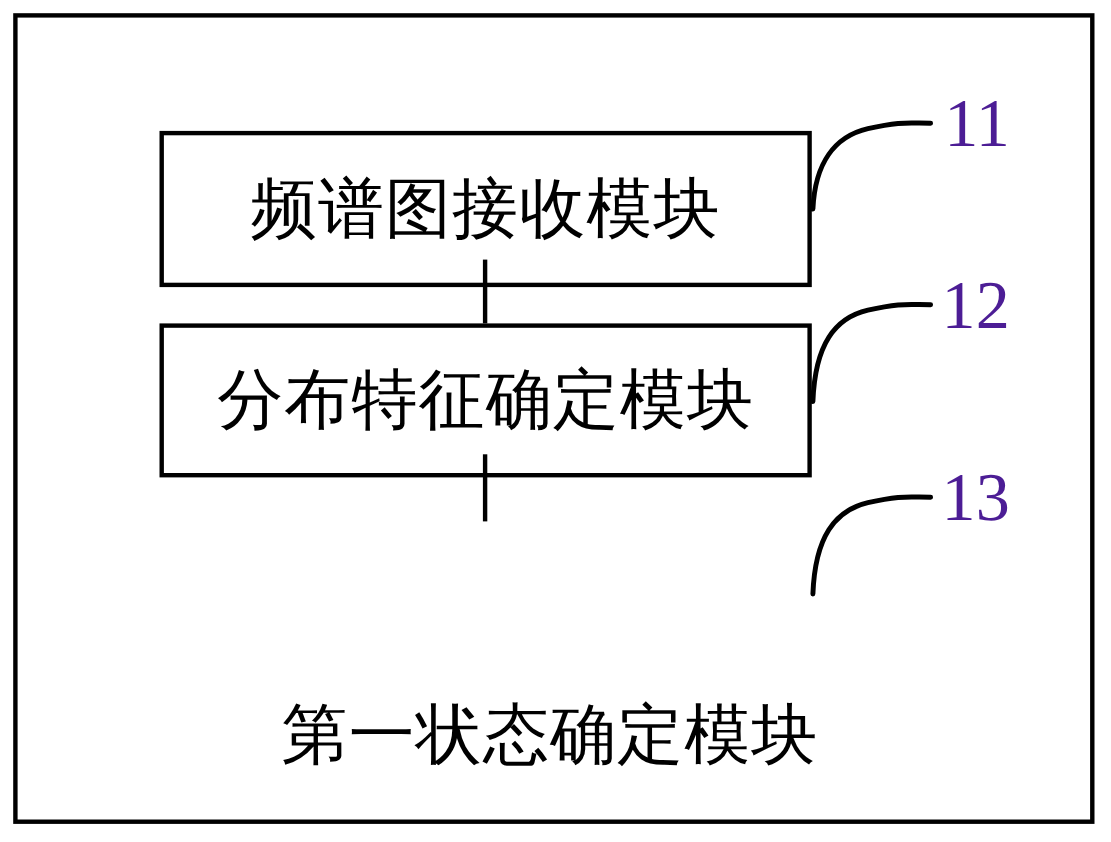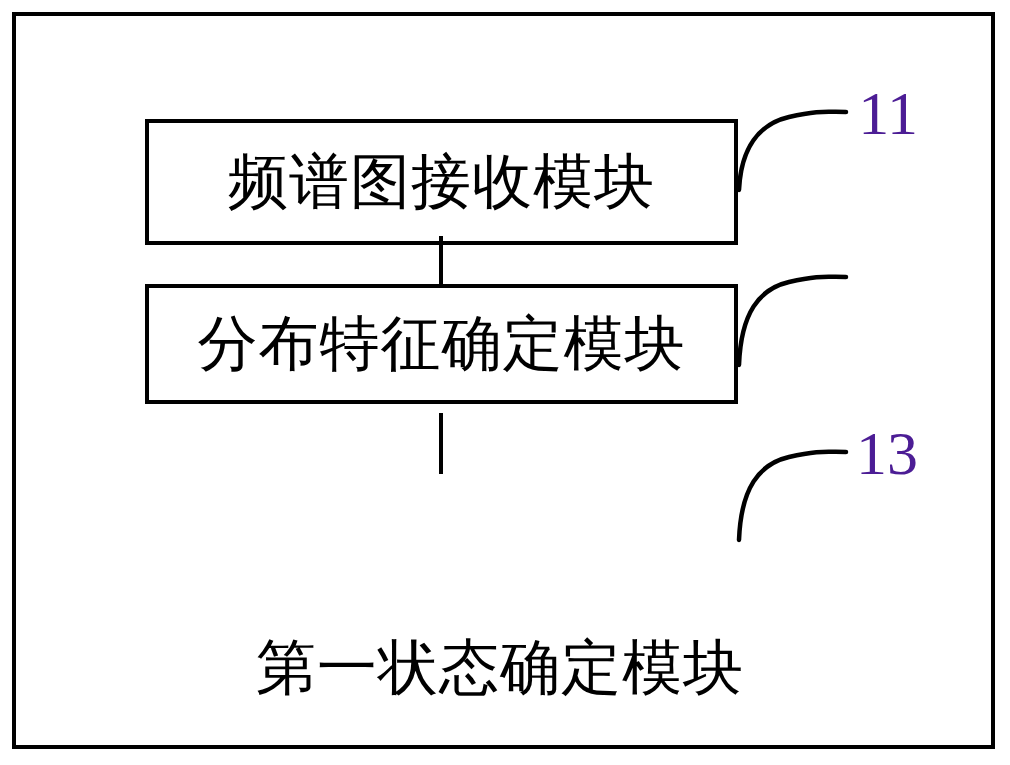--- a/index.html
+++ b/index.html
@@ -18,33 +18,33 @@
     position: absolute;
     left: 12px; top: 12px;
     width: 983px; height: 737px;
     border: 4px solid #000000;
     background: transparent;
   }
   .module {
     position: absolute;
     left: 145px;
     width: 593px;
-    height: 126px;
+    height: 142px;
     border: 4px solid #000000;
     background: #ffffff;
     display: flex;
     align-items: center;
     justify-content: center;
     font-size: 60px;
     letter-spacing: 1px;
     line-height: 1;
     white-space: nowrap;
   }
   .module.m1 { top: 119px; }
-  .module.m2 { top: 284px; height: 120px; }
+  .module.m2 { top: 294px; height: 140px; }
   .module.m3 { top: 472px; }
   .connector {
     position: absolute;
     left: 439px;
     width: 4px;
     background: #000000;
   }
   .connector.c1 { top: 236px; height: 60px; }
   .connector.c2 { top: 413px; height: 61px; }
   .leader-svg {
@@ -103,17 +103,18 @@
   <div class="connector c2"></div>
 
 
   <svg class="leader-svg" viewBox="0 0 1010 765" xmlns="http://www.w3.org/2000/svg">
     <path d="M 739 190 C 741 148, 759 124, 789 117 S 826 112, 846 112"></path>
     <path d="M 739 365 C 741 313, 759 289, 789 282 S 826 277, 846 277"></path>
     <path d="M 739 540 C 741 488, 759 464, 789 457 S 826 452, 846 452"></path>
   </svg>
 
   <div class="ref-num r1">11</div>
+  <div class="ref-num r2">12</div>
   <div class="ref-num r3">13</div>
 
   <div class="caption">第一状态确定模块</div>
 
 </div>
 
 </body></html>

